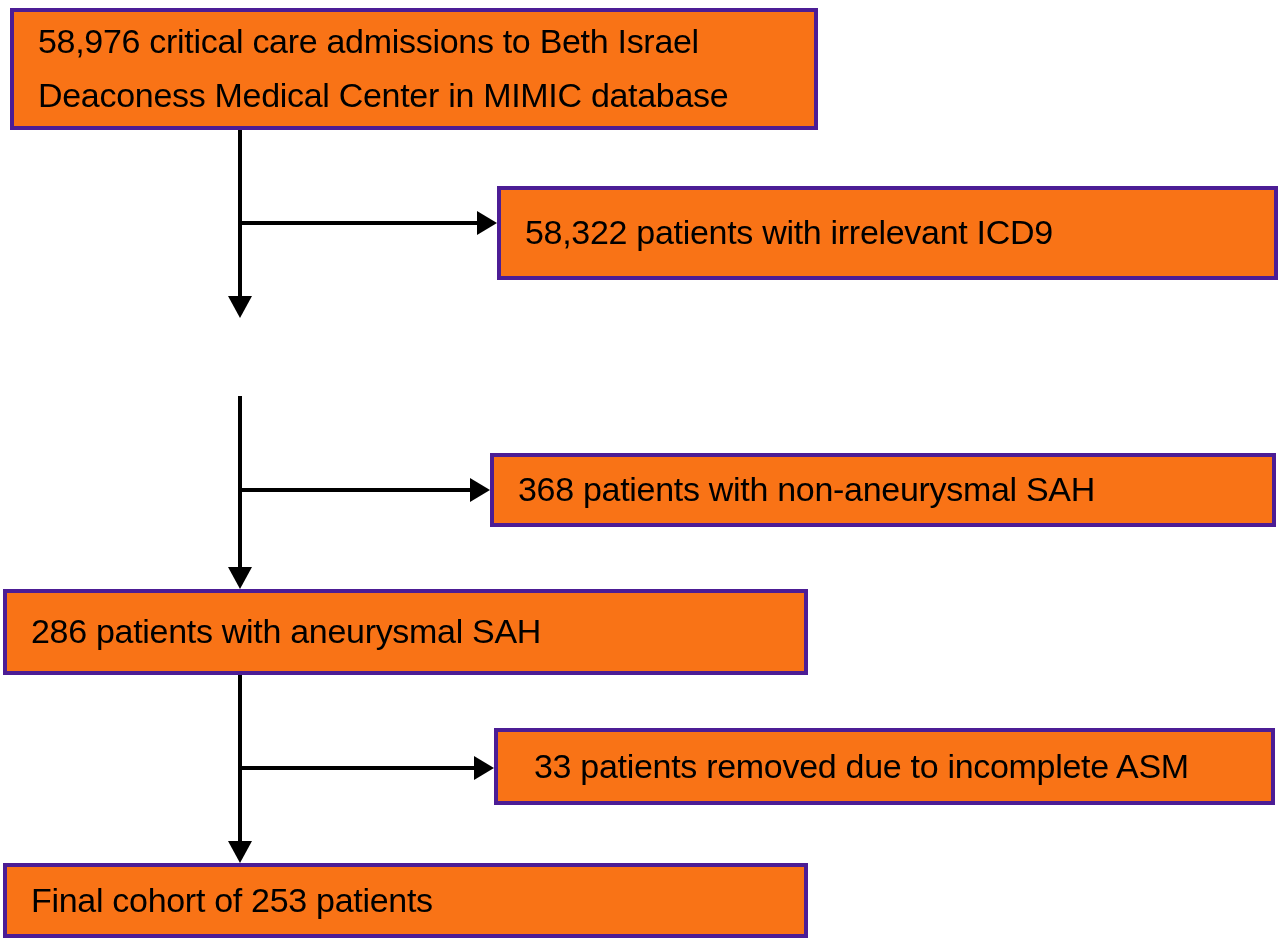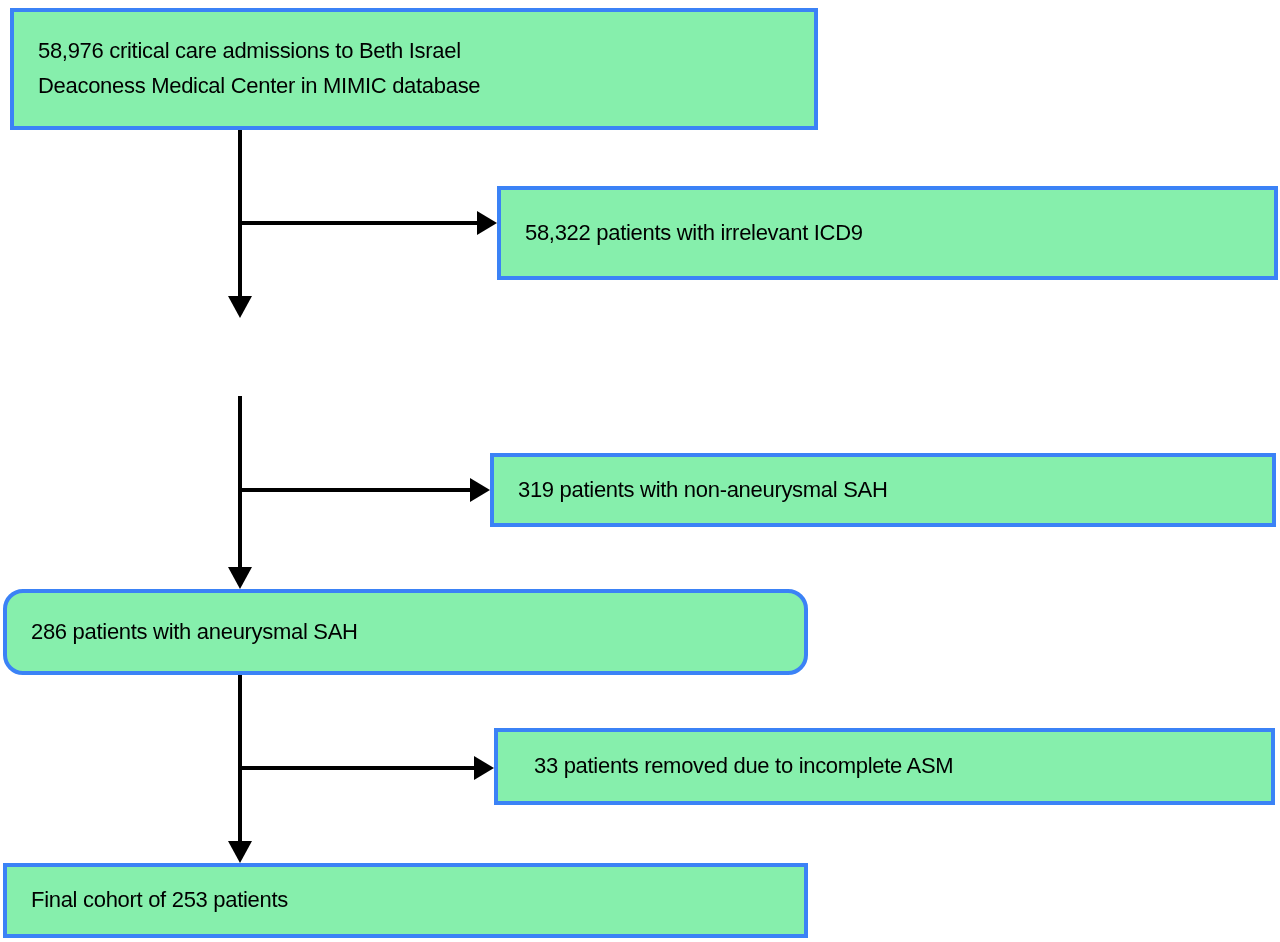--- a/index.html
+++ b/index.html
@@ -12,35 +12,35 @@
     width: 1280px;
     height: 942px;
     background: #ffffff;
     font-family: "Liberation Sans", sans-serif;
     color: #000000;
     overflow: hidden;
   }
   .box {
     position: absolute;
     box-sizing: border-box;
-    border: 4px solid #3b82f6;
-    background: #86efac;
+    border: 4px solid #4c1d95;
+    background: #f97316;
     display: flex;
     align-items: center;
     padding-left: 24px;
     padding-right: 10px;
-    font-size: 22px;
+    font-size: 34px;
     line-height: 1.58;
     white-space: pre-line;
     letter-spacing: -0.3px;
   }
   
   .b-admissions   { left: 10px;  top: 8px;   width: 808px; height: 122px; }
   .b-sah          { left: 2px;   top: 318px; width: 808px; height: 78px;  }
-  .b-aneurysmal   { left: 3px;   top: 589px; width: 805px; height: 86px; border-radius: 20px;  }
+  .b-aneurysmal   { left: 3px;   top: 589px; width: 805px; height: 86px;  }
   .b-final        { left: 3px;   top: 863px; width: 805px; height: 75px;  }
   
   .b-icd9         { left: 497px; top: 186px; width: 781px; height: 94px;  }
   .b-nonaneurysm  { left: 490px; top: 453px; width: 786px; height: 74px;  }
   .b-asm          { left: 494px; top: 728px; width: 781px; height: 77px; padding-left: 36px;  }
 
   .vline, .hline {
     position: absolute;
     background: #000000;
   }
@@ -85,21 +85,21 @@
   <div class="box b-admissions">58,976 critical care admissions to Beth Israel
 Deaconess Medical Center in MIMIC database</div>
 
 
   <div class="box b-aneurysmal">286 patients with aneurysmal SAH</div>
 
   <div class="box b-final">Final cohort of 253 patients</div>
 
   <div class="box b-icd9">58,322 patients with irrelevant ICD9</div>
 
-  <div class="box b-nonaneurysm">319 patients with non-aneurysmal SAH</div>
+  <div class="box b-nonaneurysm">368 patients with non-aneurysmal SAH</div>
 
   <div class="box b-asm">33 patients removed due to incomplete ASM</div>
 
   <div class="vline v1"></div>
   <div class="arrow-down ad1"></div>
 
   <div class="hline h1"></div>
   <div class="arrow-right ar1"></div>
 
   <div class="vline v2"></div>

